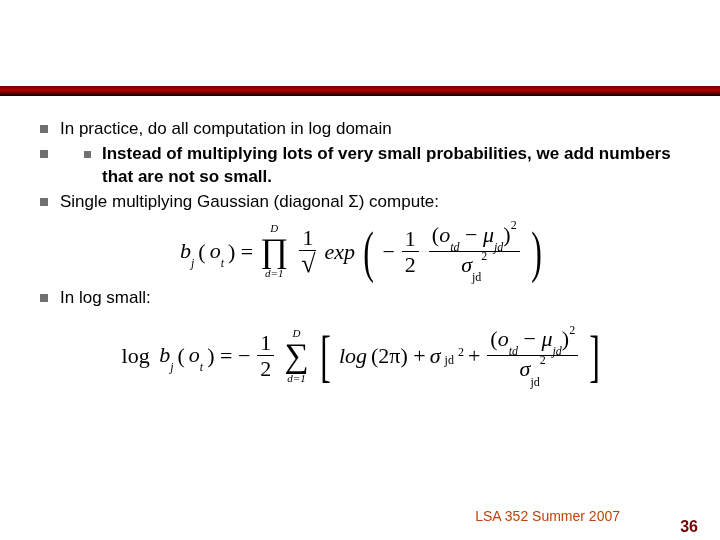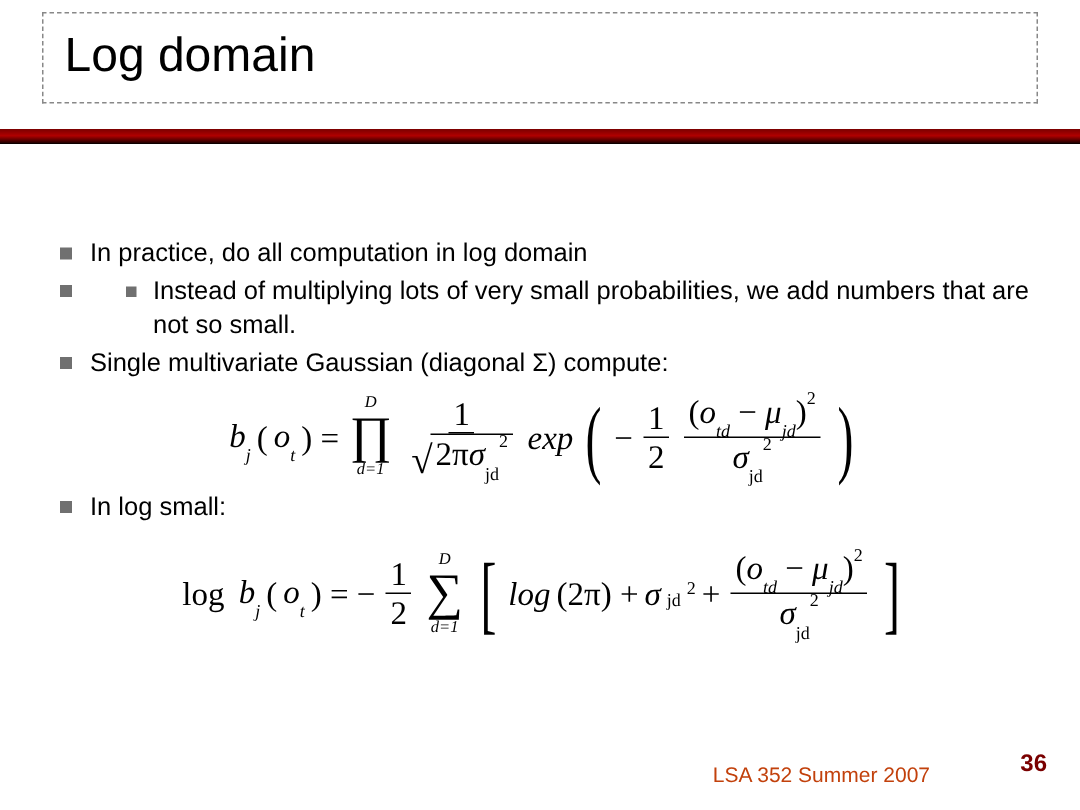--- a/index.html
+++ b/index.html
@@ -40,21 +40,20 @@
     height: 10px;
     background: linear-gradient(#7a0000, #b00000 45%, #2b0000 90%, #000);
   }
   .content {
     position: absolute;
     left: 38px;
     top: 118px;
     width: 650px;
     font-size: 17px;
     line-height: 1.35;
-    margin-top: 40px;
   }
   ul { margin: 0; padding: 0; list-style: none; }
   li { margin: 0; padding: 0; }
   .lvl1 > li {
     position: relative;
     padding-left: 22px;
     margin-bottom: 2px;
   }
   .lvl1 > li::before {
     content: "";
@@ -65,21 +64,21 @@
     height: 8px;
     background: #707070;
   }
   .lvl2 {
     margin-top: 2px;
   }
   .lvl2 > li {
     position: relative;
     padding-left: 20px;
     margin-left: 22px;
-    font-weight: normal;
+    font-weight: bold;
   }
   .lvl2 > li::before {
     content: "";
     position: absolute;
     left: 2px;
     top: 8px;
     width: 7px;
     height: 7px;
     background: #707070;
   }
@@ -149,61 +148,57 @@
   .footer-text {
     position: absolute;
     right: 100px;
     bottom: 16px;
     font-size: 14px;
     color: #c2410c;
   }
   .page-num {
     position: absolute;
     right: 22px;
-    bottom: 21px;
+    bottom: 4px;
     font-size: 16px;
     font-weight: bold;
     color: #7a0000;
   }
 </style>
 </head>
 <body>
 
 <div class="slide">
 
-  <div class="title-box">
-    <div class="title-text">Log domain</div>
-  </div>
 
   <div class="accent-bar"></div>
 
   <div class="content">
     <ul class="lvl1">
       <li>In practice, do all computation in log domain</li>
       <li>
         <ul class="lvl2">
           <li>Instead of multiplying lots of very small probabilities, we add numbers that are not so small.</li>
         </ul>
       </li>
-      <li>Single multivariate Gaussian (diagonal Σ) compute:</li>
+      <li>Single multiplying Gaussian (diagonal Σ) compute:</li>
     </ul>
 
     <div class="eq" title="b_j(o_t) = \prod_{d=1}^{D} \frac{1}{\sqrt{2\pi\sigma_{jd}^2}} exp\left(-\frac{1}{2} \frac{(o_{td} - \mu_{jd})^2}{\sigma_{jd}^2}\right)">
       <span class="it">b<span class="sub">j</span></span>(<span class="it">o<span class="sub">t</span></span>) =
       <span class="op-wrap">
         <span class="lim">D</span>
         <span class="op">∏</span>
         <span class="lim">d=1</span>
       </span>
       <span class="frac">
         <span class="num">1</span>
         <span class="den">
           <span class="sqrt-wrap">
             <span class="sqrt-sym">√</span>
-            <span class="sqrt-body">2π<span class="it">σ</span><span class="sub">jd</span><span class="sup">2</span></span>
           </span>
         </span>
       </span>
       <span class="it">exp</span>
       <span class="bigparen">(</span>
       −
       <span class="frac">
         <span class="num">1</span>
         <span class="den">2</span>
       </span>

